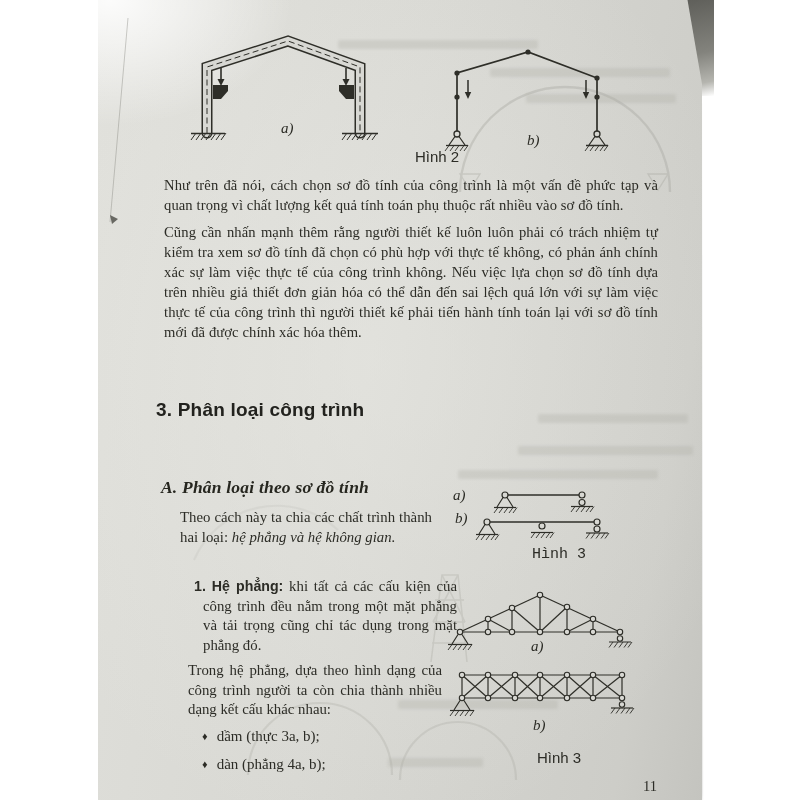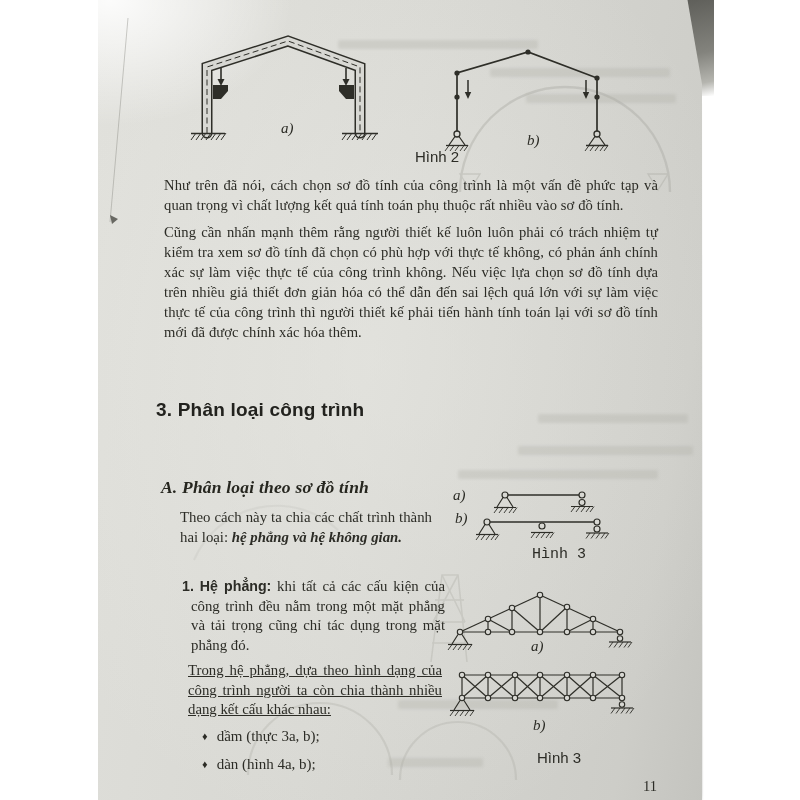--- a/index.html
+++ b/index.html
@@ -30,33 +30,33 @@
   .para{
     position:absolute;color:#2c2c26;
     font:14.6px/20px "Liberation Serif", serif;
     text-align:justify;letter-spacing:.1px;
   }
   .npara{
     position:absolute;color:#2c2c26;
     font:14.8px/19.5px "Liberation Serif", serif;
     text-align:justify;
   }
-  .hang{padding-left:9px;text-indent:-9px;}
+  .hang{padding-left:9px;text-indent:-9px;margin-left:12px;}
   .section-heading{
     position:absolute;color:#22221e;
     font:bold 19px/22px "Liberation Sans", sans-serif;
     letter-spacing:.2px;
   }
   .sub-heading{
     position:absolute;color:#26261f;
     font:bold italic 17.5px/20px "Liberation Serif", serif;
     letter-spacing:.2px;
   }
   .bold-lead{font-family:"Liberation Sans", sans-serif;font-weight:bold;font-size:14.2px;}
-  .ital{font-style:italic;font-weight:bold;}
+  .ital{font-style:italic;}
   .fig-label{
     position:absolute;color:#2c2c26;
     font:italic 15px/16px "Liberation Serif", serif;
   }
   .fig-caption{
     position:absolute;color:#2c2c26;
     font:15px/17px "Liberation Sans", sans-serif;text-align:center;
   }
   .bullet-row{position:absolute;color:#2c2c26;font:15px/18px "Liberation Serif", serif;white-space:nowrap;}
   .bullet-glyph{font-size:11px;margin-right:9px;vertical-align:1px;}
@@ -181,21 +181,21 @@
 
   <div class="section-heading" style="left:58px;top:399px;">3. Phân loại công trình</div>
 
 
   <div class="sub-heading" style="left:63px;top:477px;">A. Phân loại theo sơ đồ tính</div>
 
   <div class="npara" style="left:82px;top:508px;width:252px;"><span>Theo cách này ta chia các chất trình thành hai loại: </span><span class="ital">hệ phẳng và hệ không gian.</span></div>
 
   <div class="npara hang" style="left:84px;top:577px;width:254px;"><span class="bold-lead">1. Hệ phẳng:</span><span> khi tất cả các cấu kiện của công trình đều nằm trong một mặt phẳng và tải trọng cũng chỉ tác dụng trong mặt phẳng đó.</span></div>
 
-  <div class="npara" style="left:90px;top:661px;width:254px;text-decoration:underline;">Trong hệ phẳng, dựa theo hình dạng của công trình người ta còn chia thành nhiều dạng kết cấu khác nhau:</div>
+  <div class="npara" style="left:90px;top:661px;width:254px;">Trong hệ phẳng, dựa theo hình dạng của công trình người ta còn chia thành nhiều dạng kết cấu khác nhau:</div>
 
   <svg class="abs" style="left:352px;top:478px;" width="190" height="70" viewBox="0 0 190 70">
 
     <line x1="55" y1="17" x2="132" y2="17" stroke="#2e2e28" stroke-width="1.6"></line>
     <g fill="#d8d8d3" stroke="#2e2e28" stroke-width="1.2">
       <circle cx="55" cy="17" r="3"></circle>
         <circle cx="132" cy="17" r="3"></circle>
       <circle cx="132" cy="24.5" r="3"></circle>
     </g>
     <path d="M53 19.5 L47 29 M57 19.5 L63 29" stroke="#2e2e28" stroke-width="1.2" fill="none"></path>
@@ -359,17 +359,17 @@
         <line x1="172" y1="42" x2="168" y2="47.5"></line>
       <line x1="177" y1="42" x2="173" y2="47.5"></line>
         <line x1="182" y1="42" x2="178" y2="47.5"></line>
       <line x1="186" y1="42" x2="182" y2="47.5"></line>
     </g>
   </svg>
   <div class="fig-label" style="left:435px;top:717px;">b)</div>
   <div class="fig-caption" style="left:416px;top:749px;width:90px;">Hình 3</div>
 
   <div class="bullet-row" style="left:104px;top:727px;"><span class="bullet-glyph">♦</span><span>dầm (thực 3a, b);</span></div>
-  <div class="bullet-row" style="left:104px;top:755px;"><span class="bullet-glyph">♦</span><span>dàn (hình 4a, b);</span></div>
+  <div class="bullet-row" style="left:104px;top:755px;"><span class="bullet-glyph">♦</span><span>dàn (phẳng 4a, b);</span></div>
 
   <div class="page-number" style="left:545px;top:778px;">11</div>
 
 </div>
 
 </body></html>

